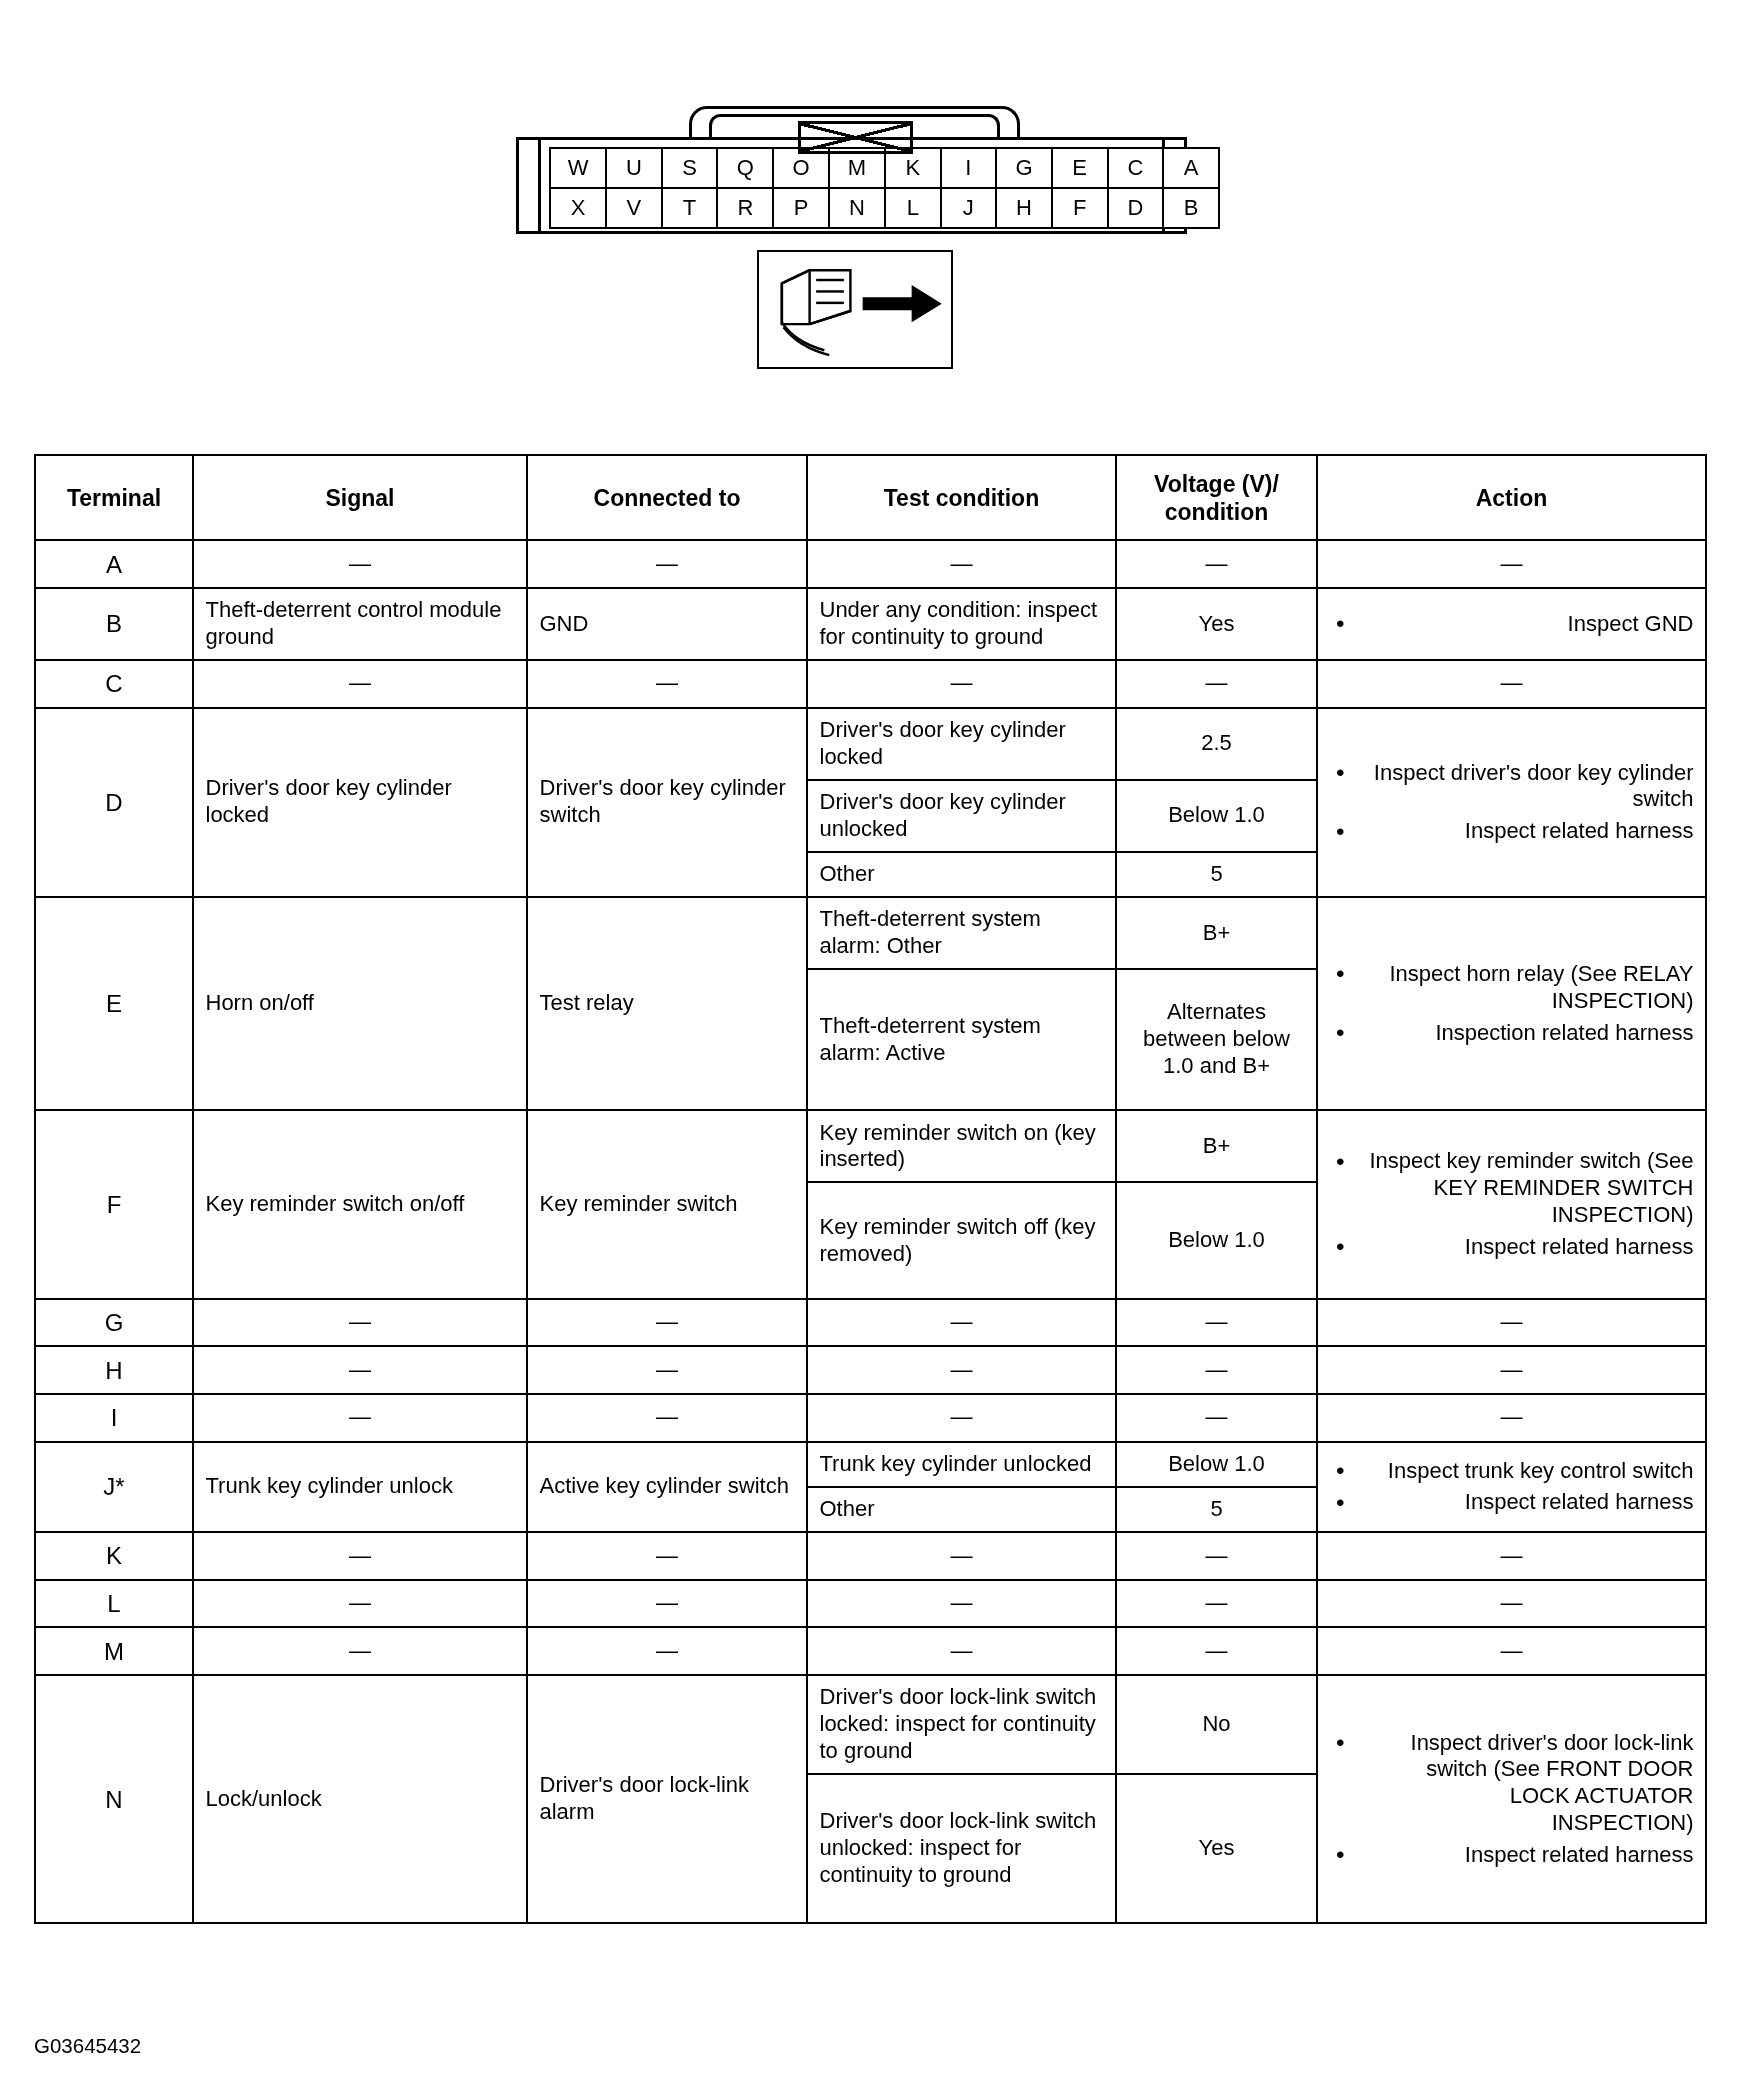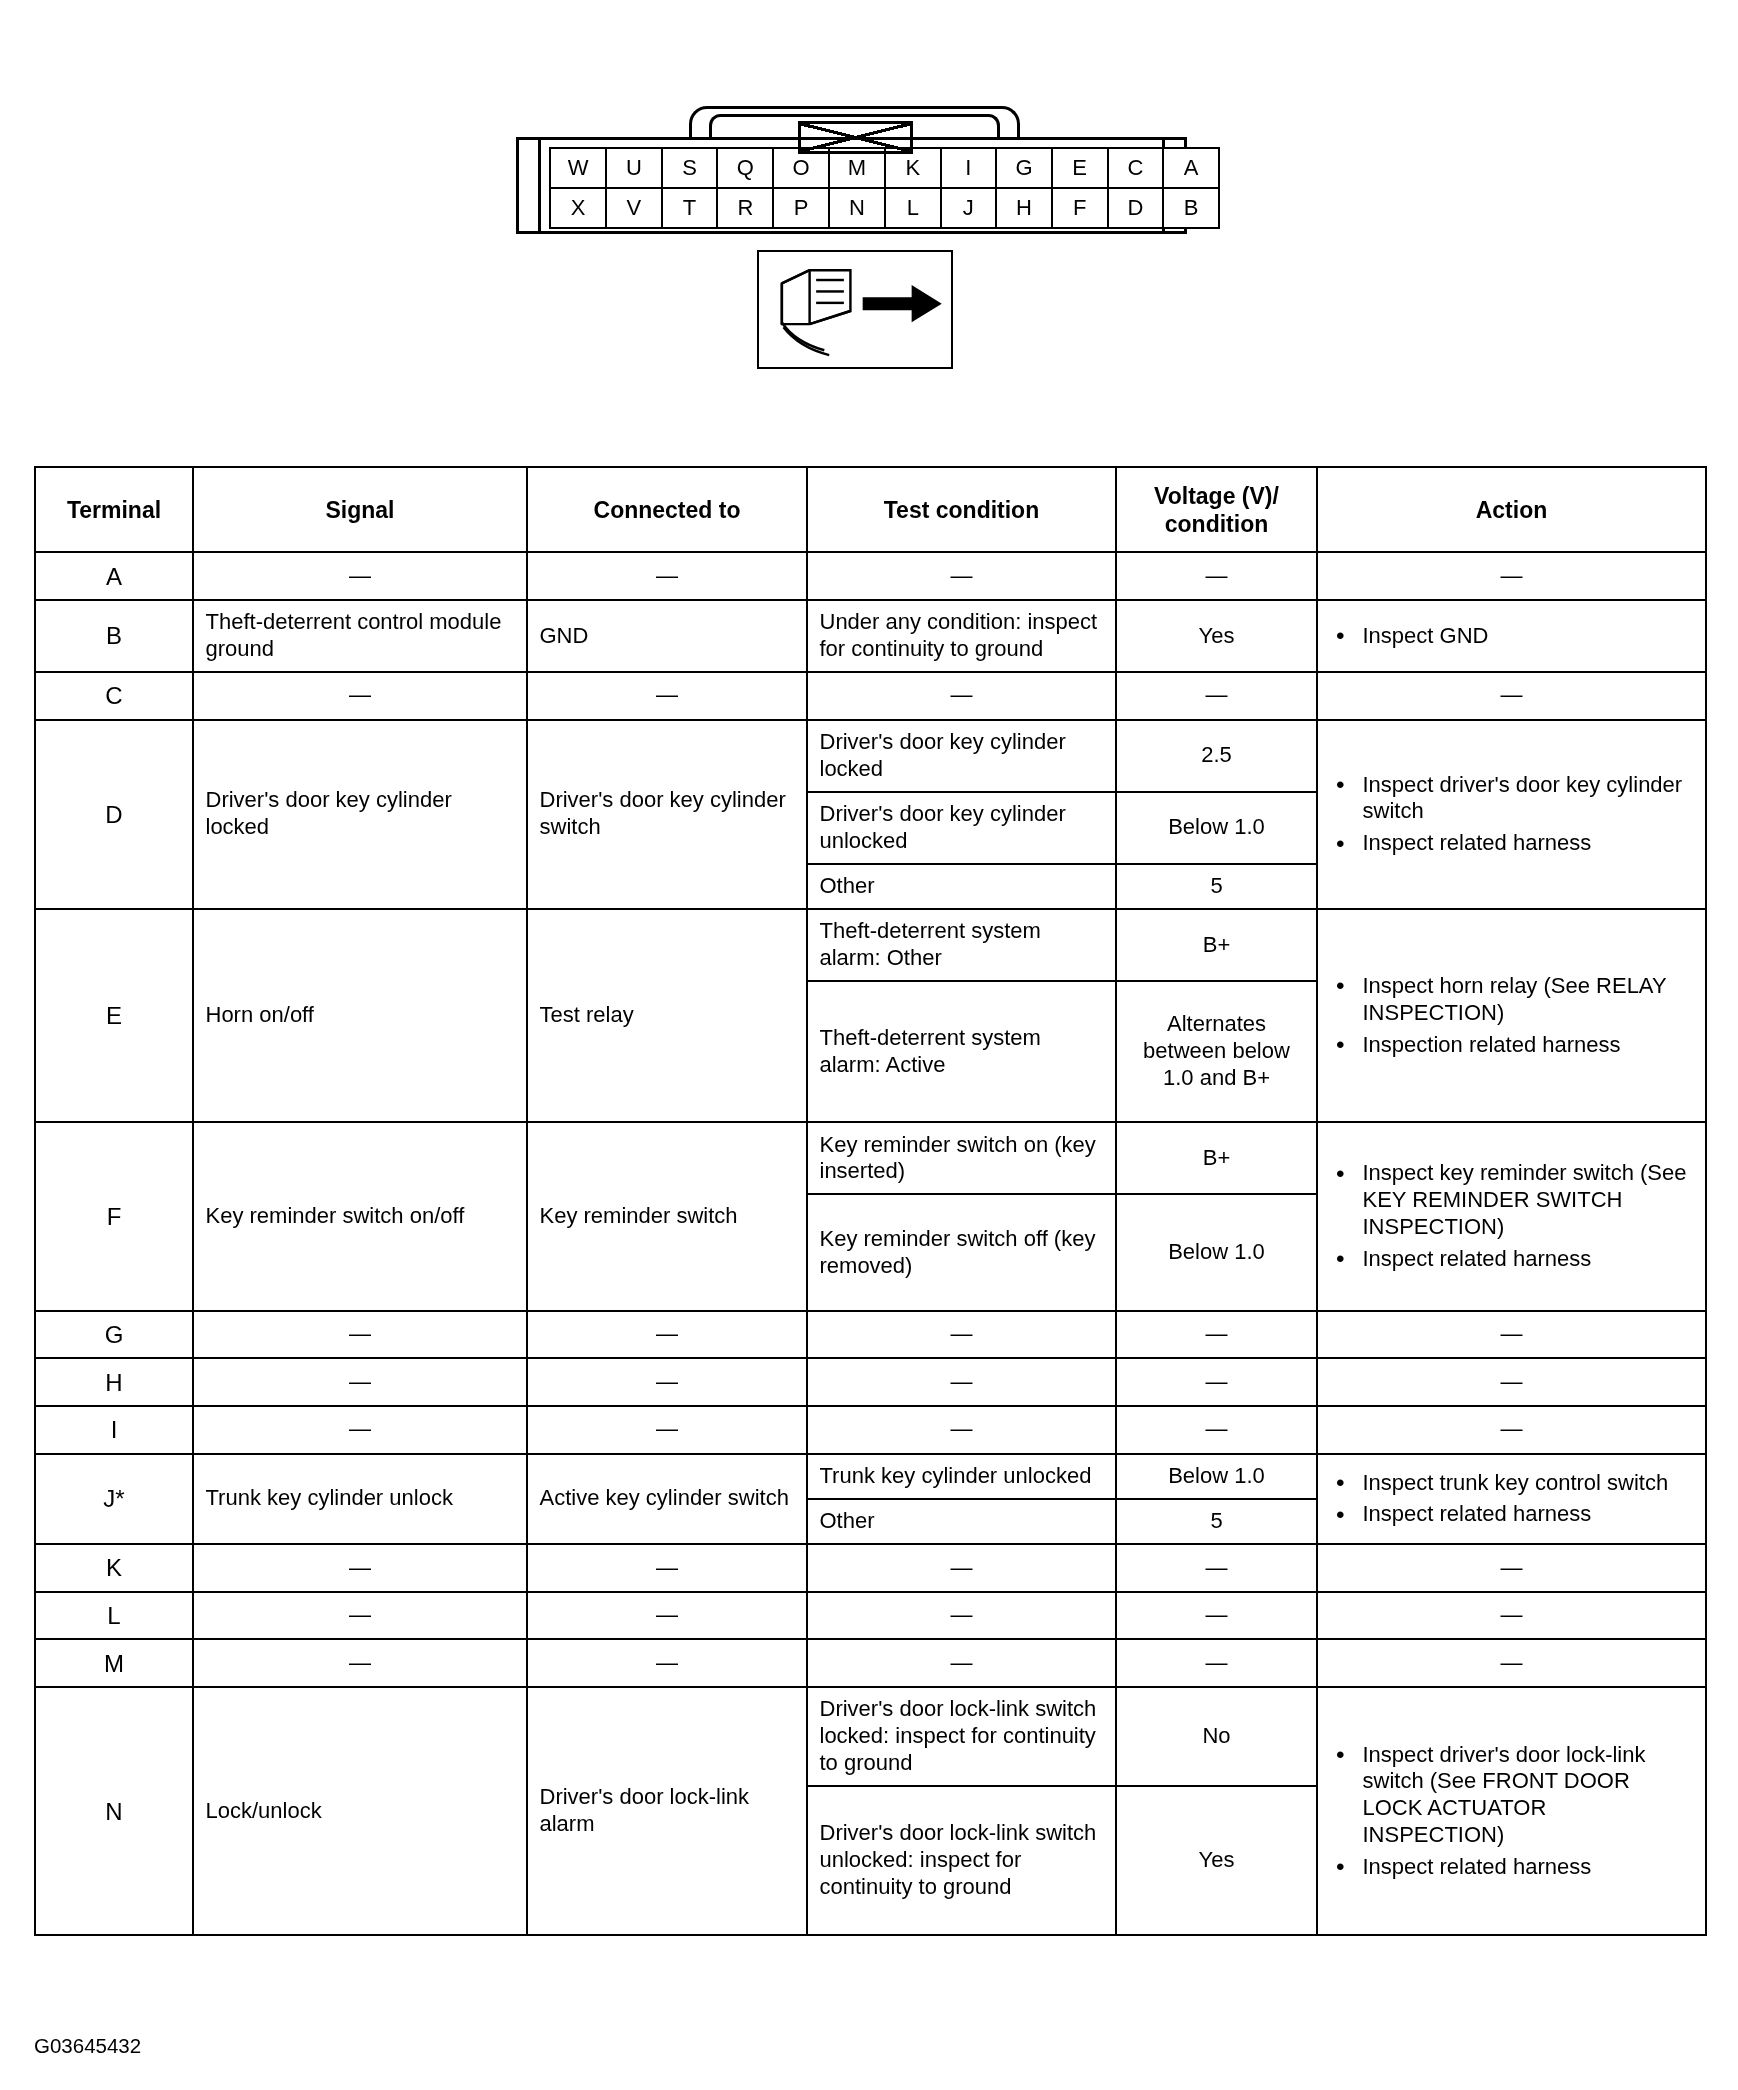--- a/index.html
+++ b/index.html
@@ -136,21 +136,21 @@
     border: 2.5px solid #000;
     box-sizing: border-box;
     background: #fff;
   }
   .plug-svg { display: block; }
 
   
   .spec-table {
     position: absolute;
     left: 34px;
-    top: 466px;
+    top: 454px;
     width: 1671px;
     border-collapse: collapse;
     table-layout: fixed;
   }
   .spec-table th, .spec-table td {
     border: 2.5px solid #000;
     font-size: 22px;
     padding: 8.2px 11.5px;
     vertical-align: middle;
     line-height: 1.22;
@@ -175,20 +175,21 @@
   }
   .bullets {
     margin: 0;
     padding: 0;
     list-style: none;
   }
   .bullets li {
     position: relative;
     padding-left: 33px;
     margin-bottom: 4.9px;
+    text-align: right;
   }
   .bullets li:last-child { margin-bottom: 0; }
   .bullets li:before {
     content: "\2022";
     position: absolute;
     left: 6.5px;
     top: -1.6px;
     font-size: 24.5px;
   }
 

